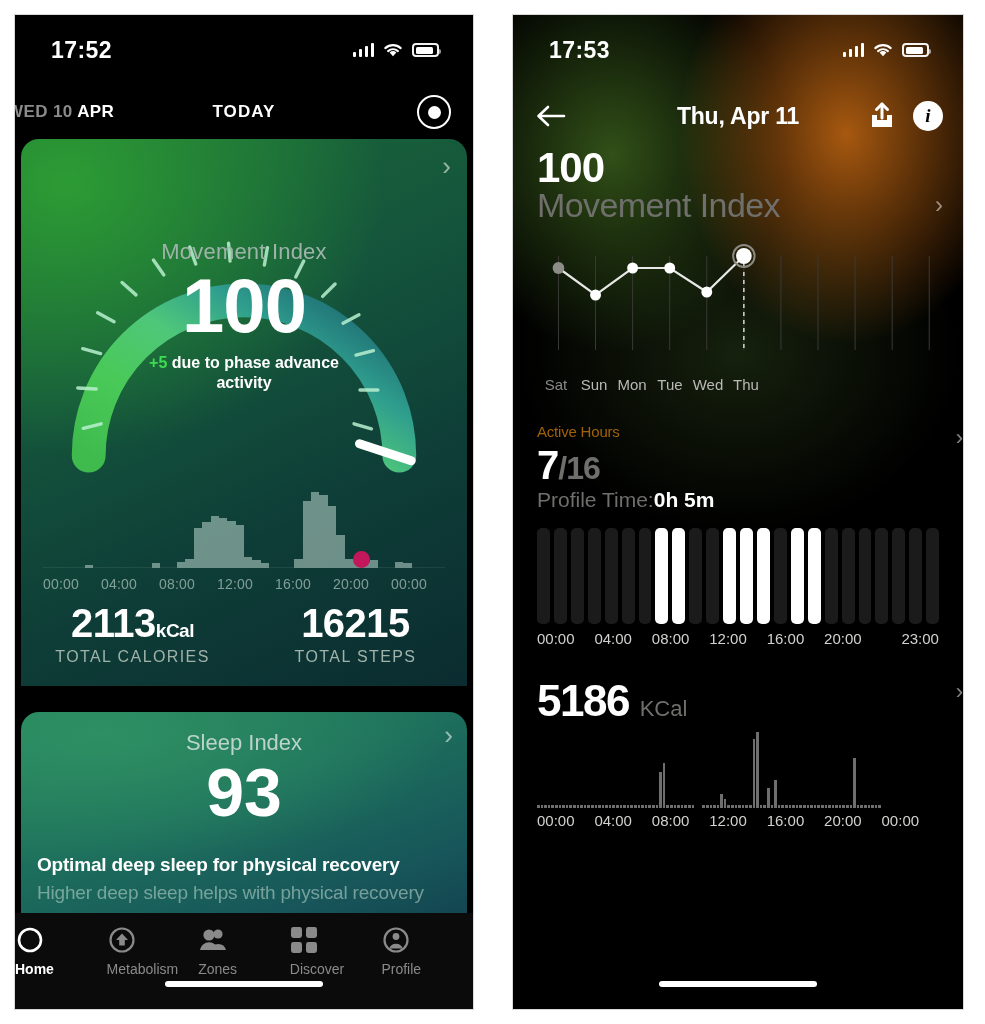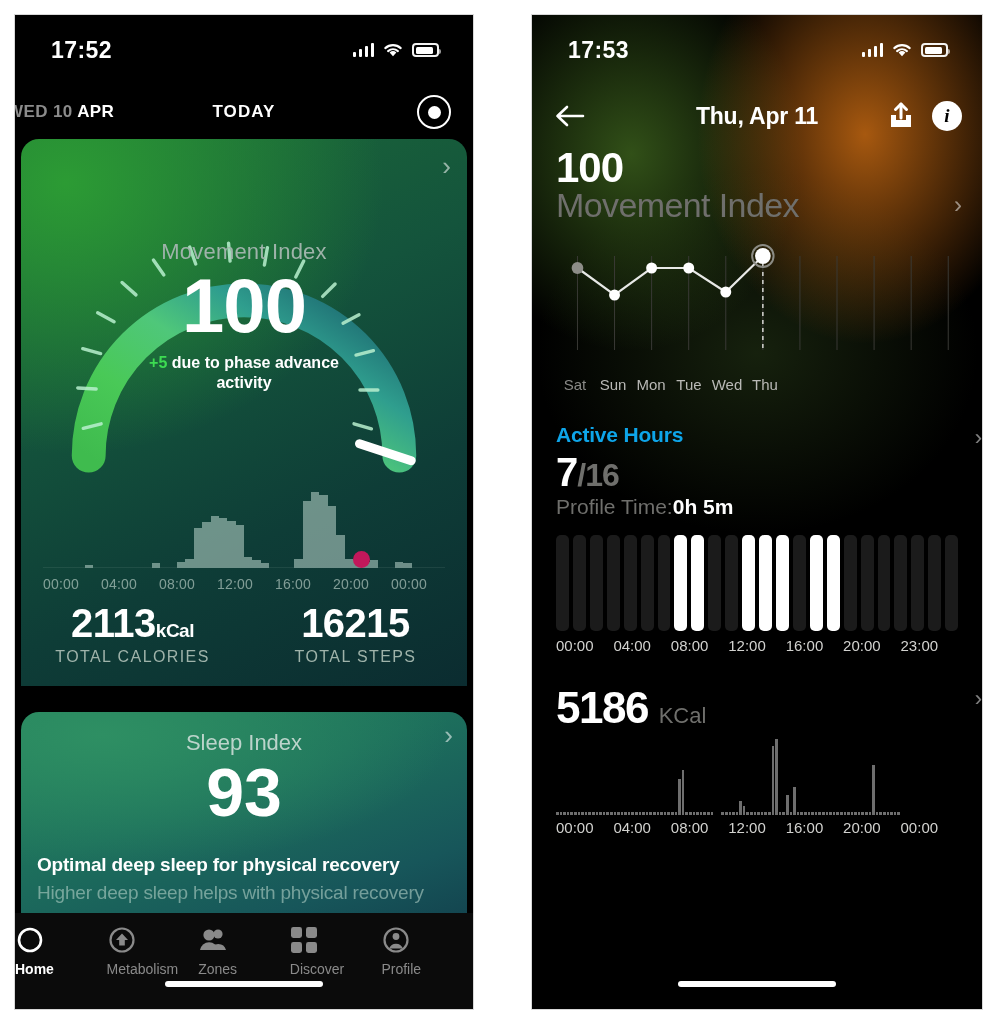--- a/index.html
+++ b/index.html
@@ -11,21 +11,21 @@
   }
   #root { position:relative; width:985px; height:1024px; }
 
   
   .phone {
     position:absolute; top:14px; height:996px;
     background:#000; overflow:hidden;
     border:1px solid #d8d8d8;
   }
   #phone-left  { left:14px;  width:460px; }
-  #phone-right { left:531px; width:452px; }
+  #phone-right { left:512px; width:452px; }
 
   
   .statusbar {
     position:relative; height:70px; width:100%;
     display:flex; align-items:center; justify-content:space-between;
     padding:0 34px 0 36px; z-index:40;
   }
   .sb-time { color:#fff; font-size:23px; font-weight:bold; letter-spacing:.4px; }
   .sb-right { display:flex; align-items:center; gap:9px; }
   .sig { display:flex; align-items:flex-end; gap:2.5px; height:14px; }
@@ -179,33 +179,33 @@
   .mi-value{ font-size:42px; font-weight:bold; color:#fff; line-height:1.02; letter-spacing:-1px;}
   .mi-label{ font-size:34px; color:#6f6f6c; line-height:1.05; letter-spacing:-.6px; margin-top:-2px;}
   .mi-chev{ right:20px; top:176px; font-size:24px; color:rgba(255,255,255,.5); position:absolute;}
 
   .week-chart{ position:relative; height:128px; margin-top:18px; }
   .week-chart svg{ display:block; width:100%; height:100%; }
   .week-axis{ display:flex; margin-top:6px; }
   .week-axis span{ width:38px; text-align:center; font-size:15px; color:#b9b9b6; }
   .week-axis span.dim{ color:#8a8a87; }
 
-  .sec-title{ font-size:21px; font-weight:bold; color:#0ea5e9; letter-spacing:-.2px; }
+  .sec-title{ font-size:15px; font-weight:normal; color:#a16207; letter-spacing:-.2px; }
   .sec-row{ position:relative; margin-top:30px; }
   .sec-chev{ position:absolute; right:0; top:2px; font-size:22px; color:rgba(255,255,255,.5); }
   .ah-num{ margin-top:4px; font-size:40px; font-weight:bold; color:#fff; line-height:1.05; letter-spacing:-1px;}
   .ah-num .den{ color:#6f6f6c; font-size:32px; }
   .ah-inactive{ margin-top:2px; font-size:21px; color:#6f6f6c; }
   .ah-inactive b{ color:#fff; }
 
   .hour-bars{ display:flex; gap:4px; align-items:flex-end; height:96px; margin-top:16px;}
   .hour-bars i{ flex:1 1 0; height:100%; border-radius:5px; display:block; }
   .hour-axis{ display:flex; margin-top:6px; font-size:15px; color:#d2d2cf; }
   .hour-axis span{ flex:1 1 0; }
-  .hour-axis span.r{ text-align:left; }
+  .hour-axis span.r{ text-align:right; }
 
   .cal-num{ margin-top:2px; font-size:44px; font-weight:bold; color:#fff; letter-spacing:-1.5px; line-height:1.08;}
   .cal-num .u{ font-size:22px; font-weight:normal; color:#6f6f6c; letter-spacing:0; }
   .cal-hist{ position:relative; height:76px; margin-top:8px; }
   .cal-hist .bars{ position:absolute; left:0; right:0; bottom:0; height:76px; display:flex; align-items:flex-end; }
   .cal-hist .bars i{ display:block; flex:1 1 auto; background:#6e6e6e; }
   .cal-axis{ display:flex; margin-top:4px; font-size:15px; color:#d2d2cf;}
   .cal-axis span{ flex:1 1 0; }
 </style>
 </head>

